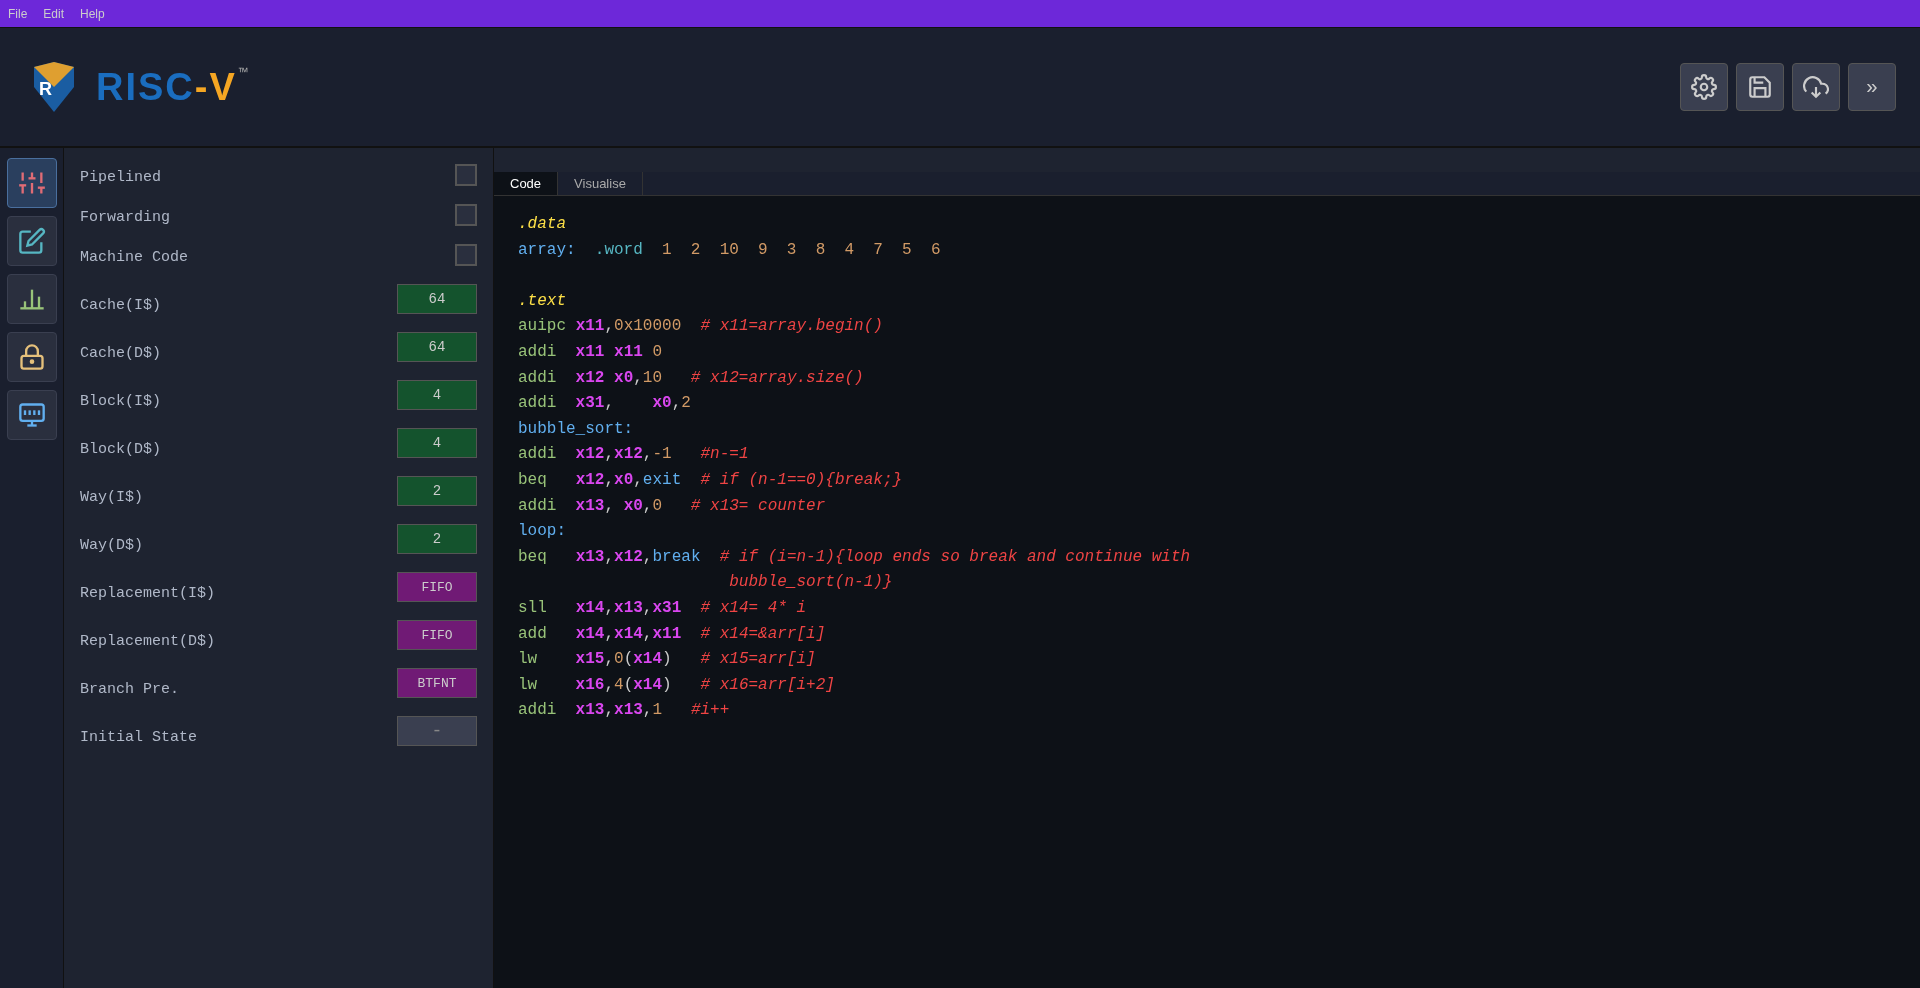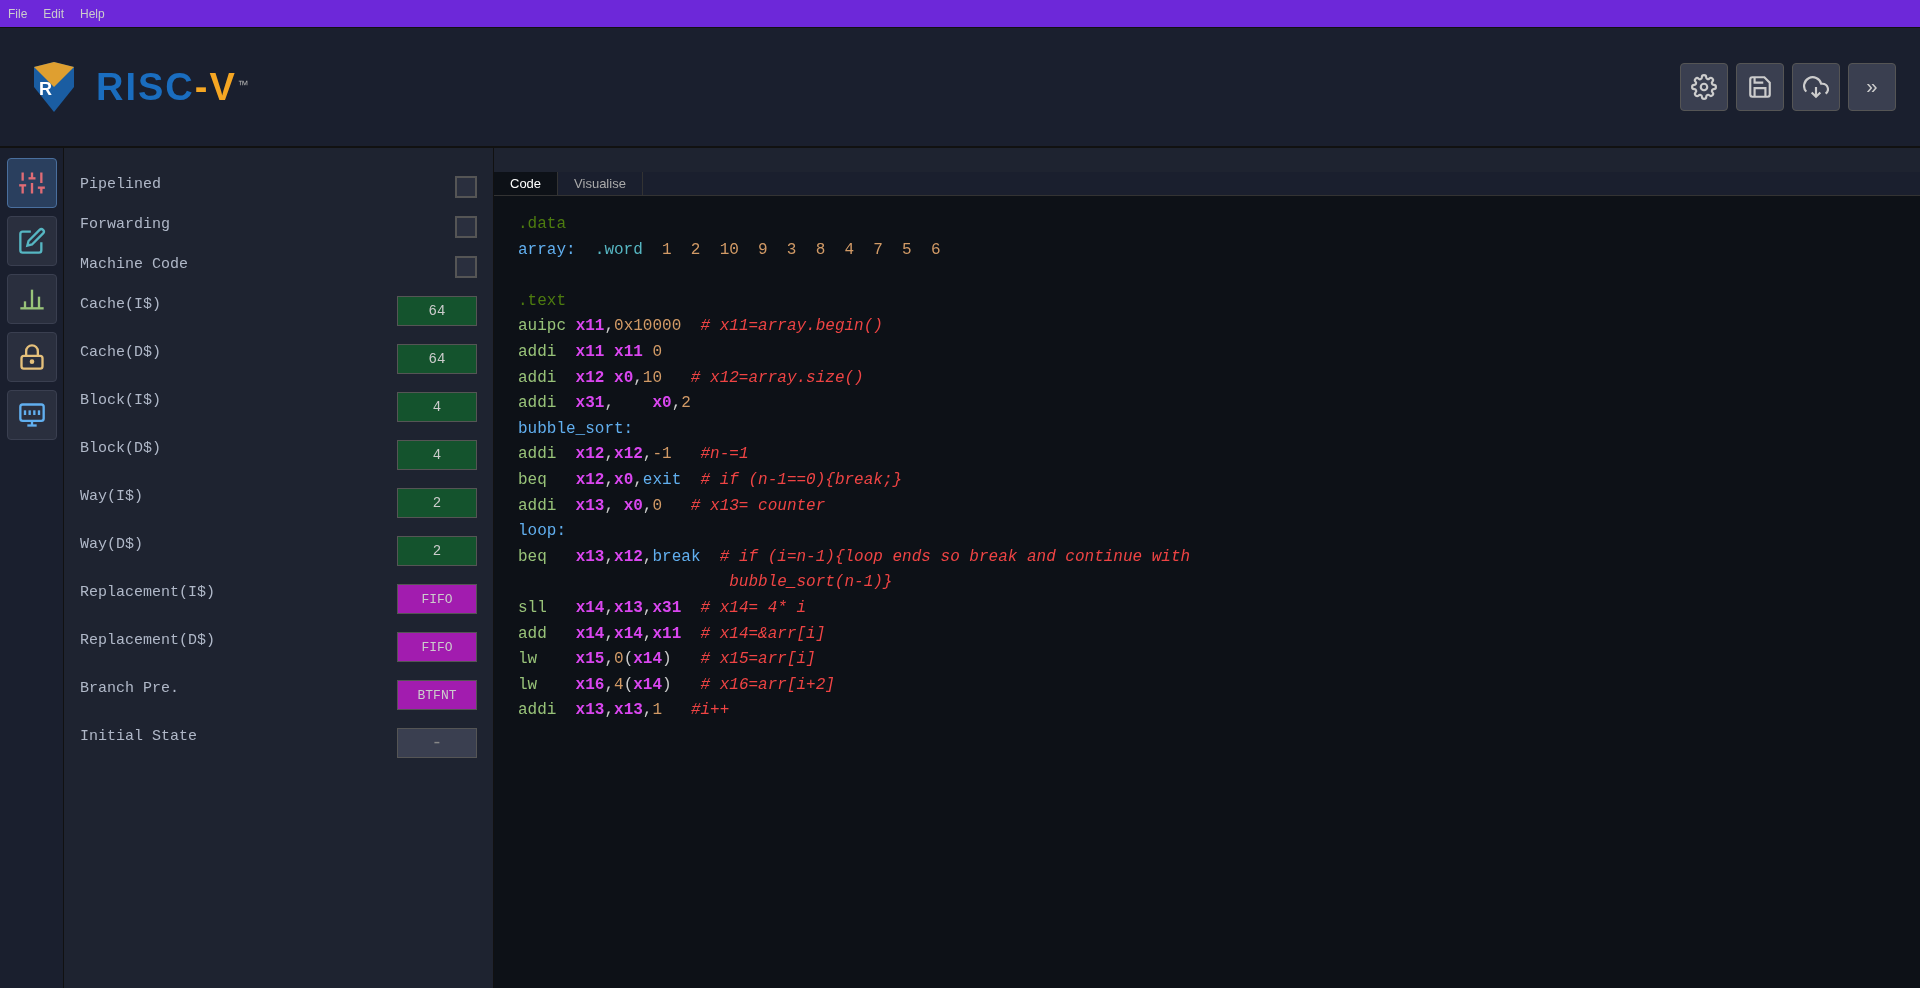--- a/index.html
+++ b/index.html
@@ -106,24 +106,23 @@
     
     .settings-panel {
       width: 430px;
       background: #1e2330;
       border-right: 1px solid #111;
       padding: 16px;
       overflow-y: auto;
     }
     .setting-row {
       display: flex;
-      align-items: flex-start;
+      align-items: flex-end;
       justify-content: space-between;
       margin-bottom: 18px;
-      margin-top: 12px;
     }
     .setting-label {
       font-family: 'Courier New', monospace;
       font-size: 15px;
       color: #b0b8c8;
       min-width: 160px;
     }
     .setting-checkbox {
       width: 22px;
       height: 22px;
@@ -140,21 +139,21 @@
       background: #14532d;
       border: 1px solid #555;
       color: #ccc;
       text-align: center;
       font-family: 'Courier New', monospace;
       font-size: 14px;
     }
     .setting-btn {
       width: 80px;
       height: 30px;
-      background: #a21caf;
+      background: #701a75;
       border: 1px solid #555;
       color: #ccc;
       font-family: 'Courier New', monospace;
       font-size: 13px;
       cursor: pointer;
       display: flex;
       align-items: center;
       justify-content: center;
     }
     .setting-btn-dash {
@@ -203,21 +202,21 @@
       font-family: 'Courier New', monospace;
       font-size: 16px;
       line-height: 1.6;
       color: #ccc;
     }
     .code-content::-webkit-scrollbar { width: 12px; }
     .code-content::-webkit-scrollbar-track { background: #1a1f2e; }
     .code-content::-webkit-scrollbar-thumb { background: #4a4f60; }
 
     
-    .kw-directive { color: #4d7c0f; }         
+    .kw-directive { color: #fde047; font-style: italic; }         
     .kw-label { color: #61afef; }              
     .kw-word { color: #56b6c2; }               
     .kw-numbers { color: #d19a66; }            
     .kw-instr { color: #98c379; }              
     .kw-reg { color: #d946ef; font-weight: bold; }               
     .kw-comment { color: #ef4444; font-style: italic; }
     .kw-imm { color: #d19a66; }
     .code-line { display: block; white-space: pre; }
   </style>
 </head>
@@ -230,21 +229,21 @@
 </div>
 
 <div class="header">
   <div class="logo-area">
 
     <svg class="logo-icon" viewBox="0 0 60 60" xmlns="http://www.w3.org/2000/svg">
       <polygon points="10,10 30,5 50,10 50,30 30,55 10,30" fill="#1a6dbf" opacity="0.8"></polygon>
       <polygon points="10,10 30,5 50,10 30,30" fill="#f5a623" opacity="0.9"></polygon>
       <text x="15" y="38" font-size="18" font-weight="bold" fill="white" font-family="Arial">R</text>
     </svg>
-    <div style="display:flex;align-items:center;gap:0;">
+    <div style="display:flex;align-items:flex-start;gap:0;">
       <span style="font-size:38px;font-weight:900;font-family:Arial,sans-serif;color:#1a6dbf;letter-spacing:2px;">RISC</span>
       <span style="font-size:38px;font-weight:900;font-family:Arial,sans-serif;color:#f5a623;letter-spacing:2px;">-V</span>
       <span style="font-size:14px;color:#aaa;vertical-align:super;margin-left:2px;">™</span>
     </div>
   </div>
   <div class="toolbar-right">
     <div class="toolbar-btn" title="Settings">
       <svg width="26" height="26" viewBox="0 0 24 24" fill="none" stroke="#ccc" stroke-width="2">
         <circle cx="12" cy="12" r="3"></circle>
         <path d="M19.4 15a1.65 1.65 0 0 0 .33 1.82l.06.06a2 2 0 0 1-2.83 2.83l-.06-.06a1.65 1.65 0 0 0-1.82-.33 1.65 1.65 0 0 0-1 1.51V21a2 2 0 0 1-4 0v-.09A1.65 1.65 0 0 0 9 19.4a1.65 1.65 0 0 0-1.82.33l-.06.06a2 2 0 0 1-2.83-2.83l.06-.06A1.65 1.65 0 0 0 4.68 15a1.65 1.65 0 0 0-1.51-1H3a2 2 0 0 1 0-4h.09A1.65 1.65 0 0 0 4.6 9a1.65 1.65 0 0 0-.33-1.82l-.06-.06a2 2 0 0 1 2.83-2.83l.06.06A1.65 1.65 0 0 0 9 4.68a1.65 1.65 0 0 0 1-1.51V3a2 2 0 0 1 4 0v.09a1.65 1.65 0 0 0 1 1.51 1.65 1.65 0 0 0 1.82-.33l.06-.06a2 2 0 0 1 2.83 2.83l-.06.06A1.65 1.65 0 0 0 19.4 9a1.65 1.65 0 0 0 1.51 1H21a2 2 0 0 1 0 4h-.09a1.65 1.65 0 0 0-1.51 1z"></path>

